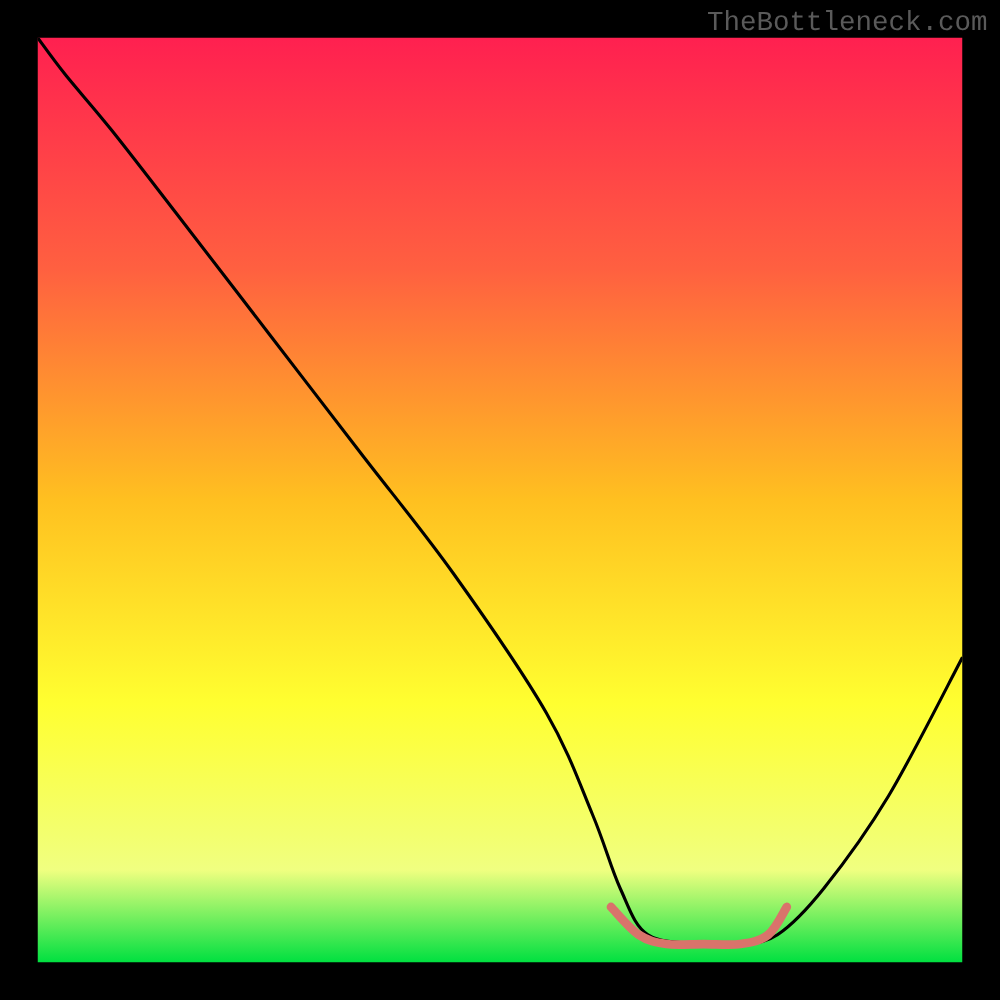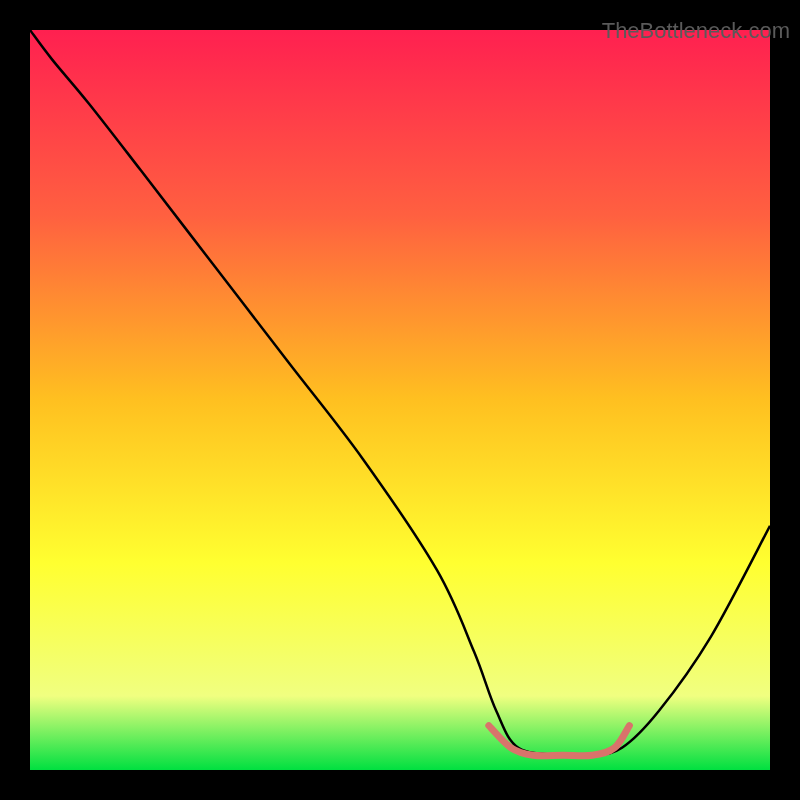--- a/index.html
+++ b/index.html
@@ -1,17 +1,17 @@
 <!DOCTYPE html>
 <html><head>
 <meta charset="utf-8">
 <style>
   * { margin: 0; padding: 0; box-sizing: border-box; }
   body { width: 800px; height: 800px; background: #000; position: relative; font-family: Arial, sans-serif; }
-  .watermark { position: absolute; top: 18px; right: 10px; color: #5a5a5a; font-size: 22px; font-weight: 500; z-index: 10; }
+  .watermark { position: absolute; top: 6px; right: 10px; color: #5a5a5a; font-size: 22px; font-weight: 500; z-index: 10; font-family: Liberation Mono, monospace; }
   .plot-area { position: absolute; left: 30px; top: 30px; width: 740px; height: 740px; }
   .gradient-bg { width: 100%; height: 100%; position: absolute; }
   .curve-svg { width: 100%; height: 100%; position: absolute; top: 0; left: 0; }
 </style>
 </head>
 <body>
 
 <div class="watermark">TheBottleneck.com</div>
 
 <div class="plot-area">

